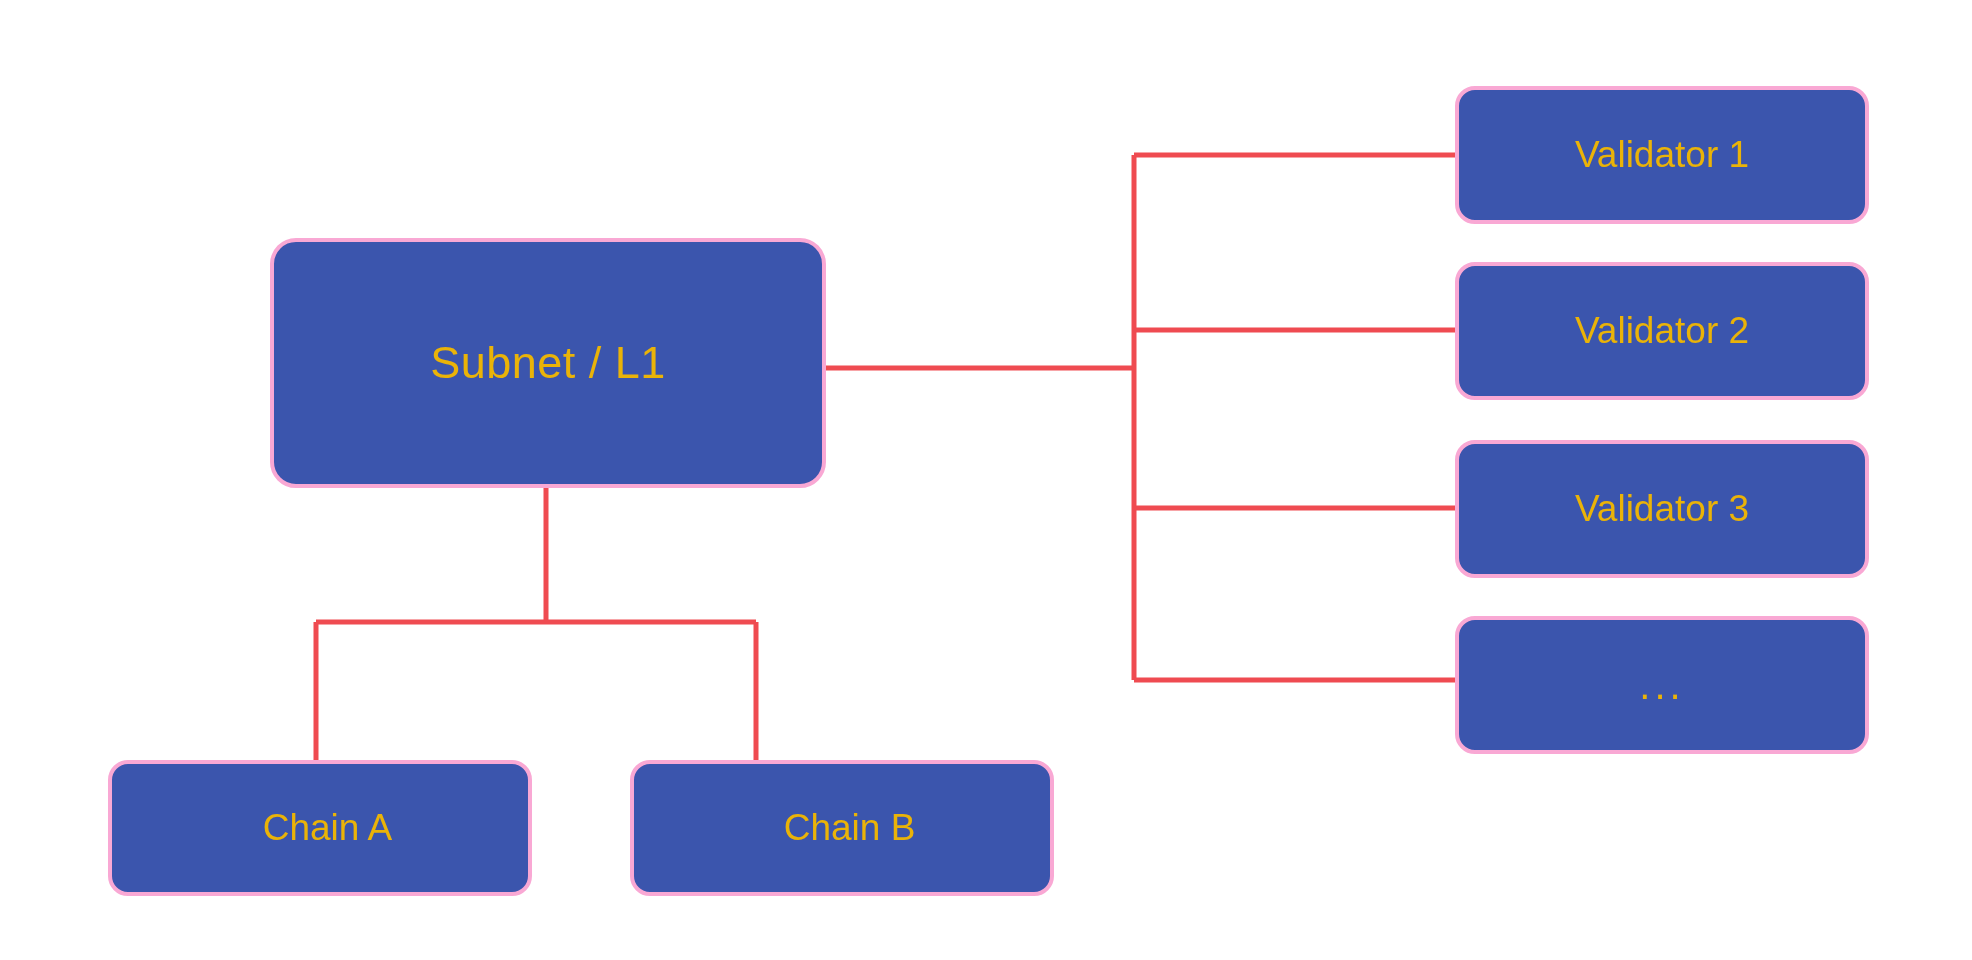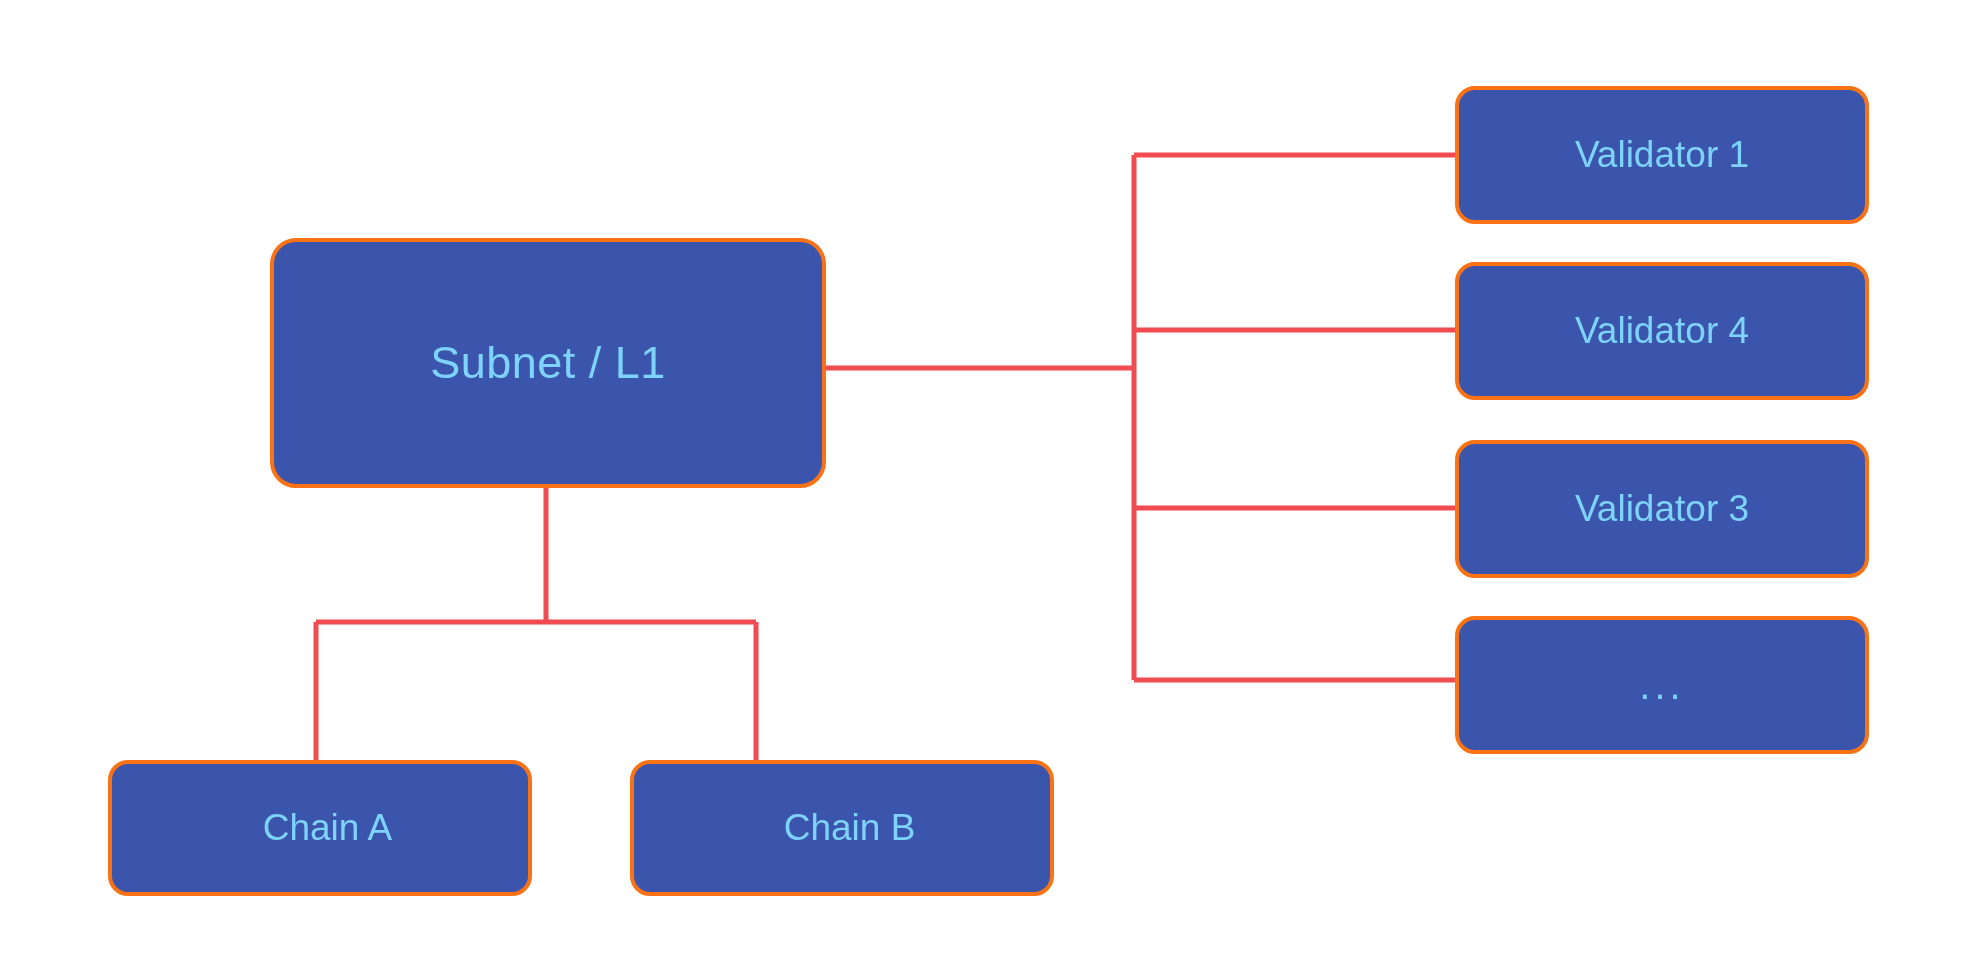--- a/index.html
+++ b/index.html
@@ -26,23 +26,23 @@
     height: 960px;
     pointer-events: none;
   }
   .node {
     position: absolute;
     box-sizing: border-box;
     display: flex;
     align-items: center;
     justify-content: center;
     background: #3b55ad;
-    border: 4px solid #f97316;
+    border: 4px solid #f9a8d4;
     border-radius: 22px;
-    color: #7dd3fc;
+    color: #eab308;
     text-align: center;
     line-height: 1.1;
     z-index: 2;
     -webkit-font-smoothing: antialiased;
   }
   .node-label {
     display: block;
     white-space: nowrap;
   }
 
@@ -118,21 +118,21 @@
     <span class="node-label">Chain A</span>
   </div>
   <div class="node node--chain node--chain-b">
     <span class="node-label">Chain B</span>
   </div>
 
   <div class="node node--validator node--v1">
     <span class="node-label">Validator 1</span>
   </div>
   <div class="node node--validator node--v2">
-    <span class="node-label">Validator 4</span>
+    <span class="node-label">Validator 2</span>
   </div>
   <div class="node node--validator node--v3">
     <span class="node-label">Validator 3</span>
   </div>
   <div class="node node--validator node--vmore">
     <span class="node-label">...</span>
   </div>
 
 </div>
 

